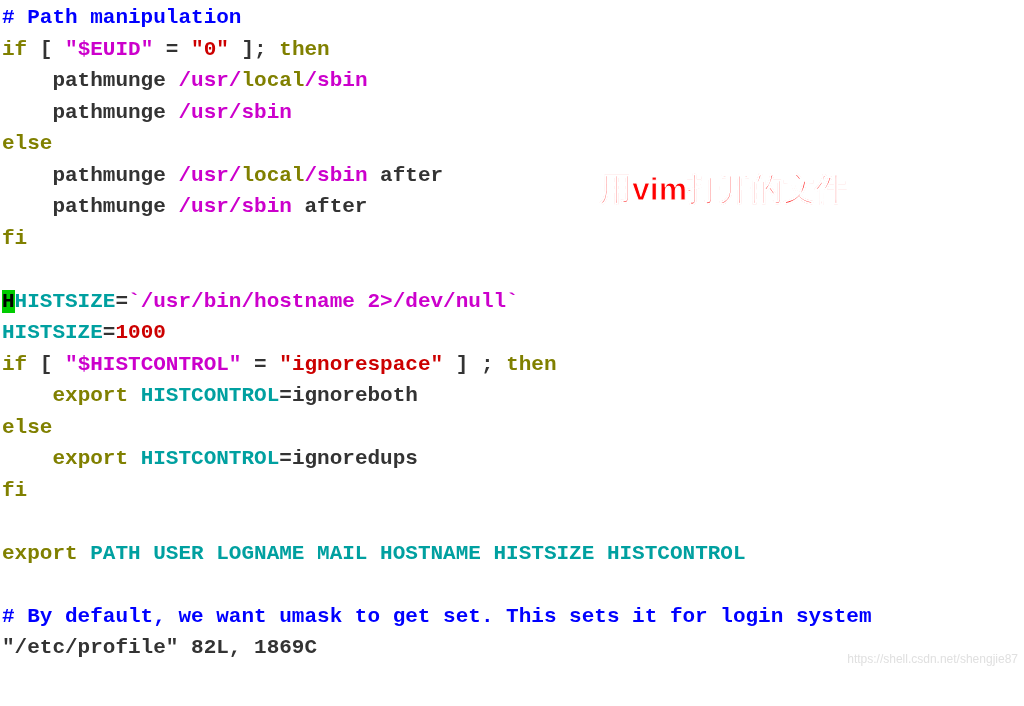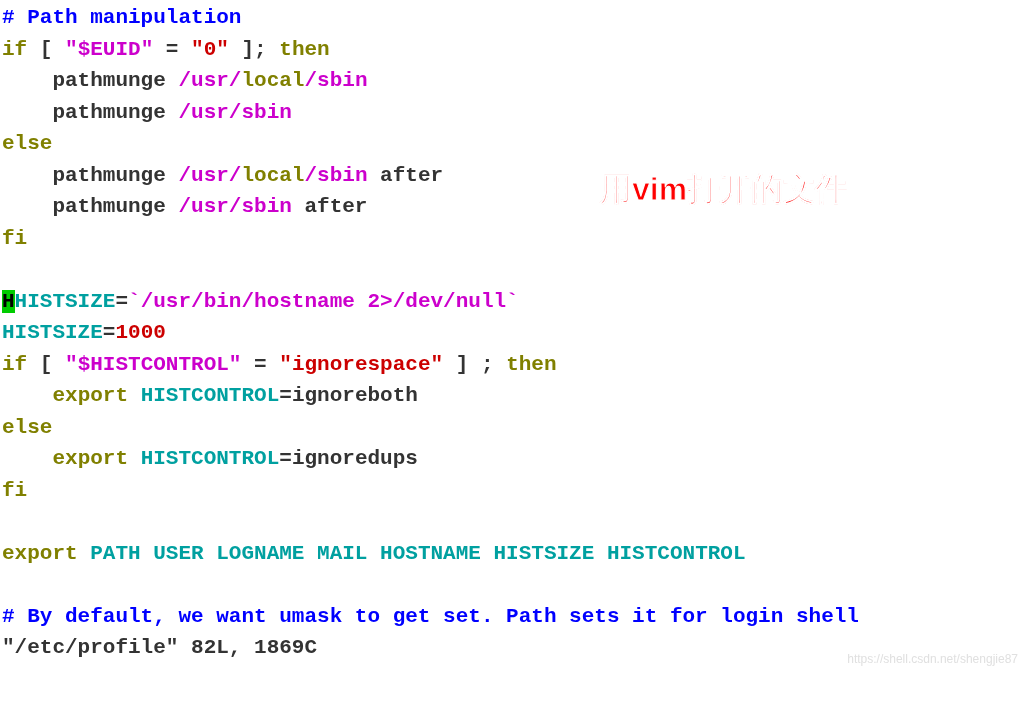--- a/index.html
+++ b/index.html
@@ -67,18 +67,18 @@
 <div class="line"><span class="cursor">H</span><span class="cyan">HISTSIZE</span><span class="black">=</span><span class="magenta">`/usr/bin/hostname 2&gt;/dev/null`</span></div>
 <div class="line"><span class="cyan">HISTSIZE</span><span class="black">=</span><span class="red">1000</span></div>
 <div class="line"><span class="olive">if</span><span class="black"> [ </span><span class="magenta">"$HISTCONTROL"</span><span class="black"> = </span><span class="red">"ignorespace"</span><span class="black"> ] ; </span><span class="olive">then</span></div>
 <div class="line"><span>    </span><span class="olive">export</span><span> </span><span class="cyan">HISTCONTROL</span><span class="black">=ignoreboth</span></div>
 <div class="line"><span class="olive">else</span></div>
 <div class="line"><span>    </span><span class="olive">export</span><span> </span><span class="cyan">HISTCONTROL</span><span class="black">=ignoredups</span></div>
 <div class="line"><span class="olive">fi</span></div>
 <div class="line"> </div>
 <div class="line"><span class="olive">export</span><span class="cyan"> PATH USER LOGNAME MAIL HOSTNAME HISTSIZE HISTCONTROL</span></div>
 <div class="line"> </div>
-<div class="line"><span class="blue"># By default, we want umask to get set. Path sets it for login shell</span></div>
+<div class="line"><span class="blue"># By default, we want umask to get set. This sets it for login system</span></div>
 <div class="line"><span class="black">"/etc/profile" 82L, 1869C</span></div>
 </div>
 
 <div class="annotation">用vim打开的文件</div>
 <div class="watermark">https://shell.csdn.net/shengjie87</div>
 
 </body></html>

